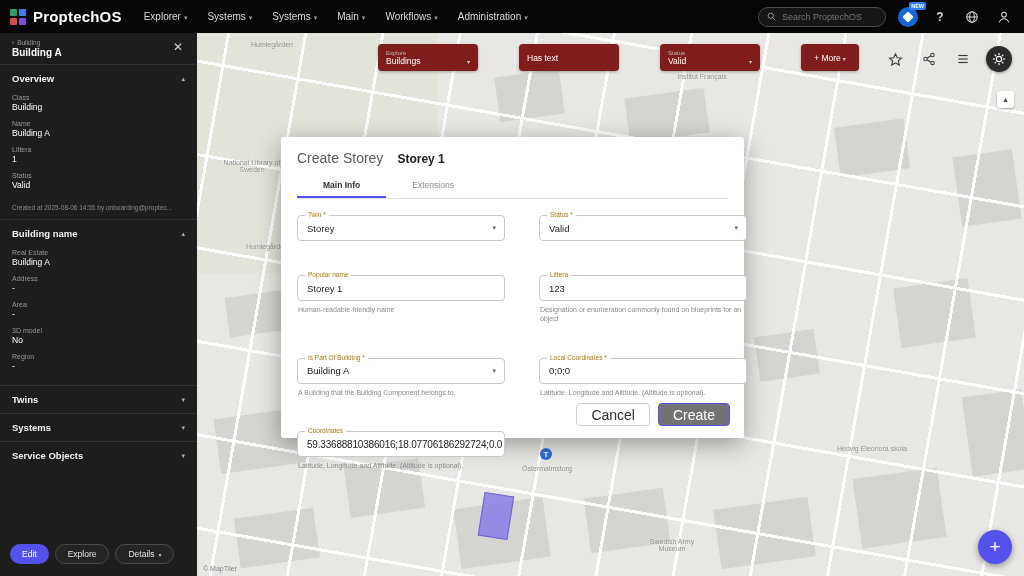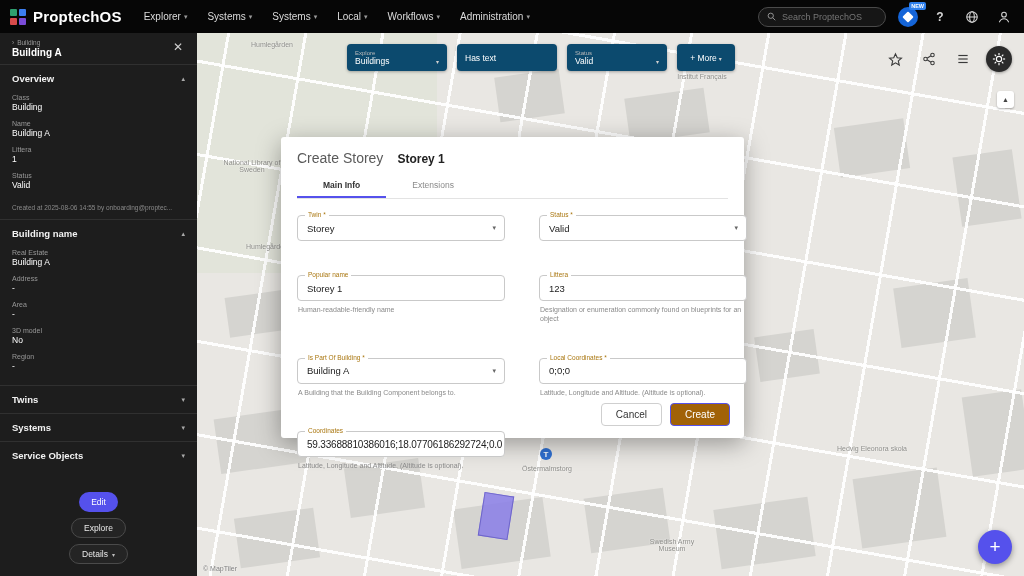--- a/index.html
+++ b/index.html
@@ -10,21 +10,21 @@
   
   .topbar { position:absolute; left:0; top:0; width:1024px; height:33px;
     background:#060606; display:flex; align-items:center; padding:0 10px; z-index:50; }
   .brand { display:flex; align-items:center; gap:7px; margin-right:22px; }
   .brand-logo { width:16px; height:16px; position:relative; }
   .brand-logo span { position:absolute; width:7px; height:7px; border-radius:1px; }
   .bl1{left:0;top:0;background:#2f9e6e;} .bl2{right:0;top:0;background:#3b7ef0;}
   .bl3{left:0;bottom:0;background:#d84b4b;} .bl4{right:0;bottom:0;background:#7a4bd8;}
   .brand-name { color:#fff; font-size:15px; font-weight:bold; letter-spacing:.2px; }
   .menu { display:flex; gap:20px; }
-  .menu-item { color:#dcdcdc; font-size:10px; cursor:pointer; display:flex; align-items:center; gap:3px; }
+  .menu-item { color:#dcdcdc; font-size:10px; cursor:pointer; display:flex; align-items:flex-end; gap:3px; }
   .menu-item .caret { font-size:7px; color:#9a9a9a; }
   .topbar-right { margin-left:auto; display:flex; align-items:center; gap:12px; }
   .search-box { display:flex; align-items:center; gap:6px; width:128px; height:20px;
     border:1px solid #4a4a4a; border-radius:11px; padding:0 8px; background:#161616; }
   .search-box input { background:transparent; border:0; outline:none; color:#cfcfcf;
     font-size:9px; width:100%; font-family:"Liberation Sans",sans-serif; }
   .round-ic { position:relative; width:20px; height:20px; border-radius:50%;
     display:flex; align-items:center; justify-content:center; cursor:pointer; }
   .blue-ic { background:#1565d8; }
   .blue-ic .dia { width:8px; height:8px; background:#fff; transform:rotate(45deg); border-radius:1px; }
@@ -43,21 +43,21 @@
   .sb-sec { display:flex; align-items:center; justify-content:space-between;
     padding:8px 12px; border-top:1px solid #303030; cursor:pointer; }
   .sb-sec-label { font-size:9.5px; font-weight:bold; color:#f2f2f2; }
   .sb-sec .chev { font-size:7px; color:#aaa; }
   .sb-fields { padding:2px 12px 6px; }
   .sb-field { margin-bottom:8px; }
   .sb-flabel { font-size:7px; color:#989898; }
   .sb-fvalue { font-size:8.5px; color:#fff; margin-top:1px; }
   .sb-created { font-size:6.5px; color:#8a8a8a; padding:0 12px 8px;
     white-space:nowrap; overflow:hidden; text-overflow:ellipsis; }
-  .sb-footer { margin-top:auto; display:flex; gap:6px; padding:10px 10px 12px; align-items:center;flex-direction:column; }
+  .sb-footer { margin-top:auto; display:flex; gap:6px; padding:10px 10px 12px; align-items:center; }
   .pill { height:20px; border-radius:11px; font-size:8.5px; display:flex; align-items:center;
     justify-content:center; padding:0 12px; cursor:pointer; }
   .pill-edit { background:#5551ec; color:#fff; }
   .pill-ghost { background:#242424; color:#e8e8e8; border:1px solid #4a4a4a; gap:4px; }
   .pill .caret { font-size:6px; color:#bbb; }
 
   
   .map { position:absolute; left:197px; top:33px; width:827px; height:543px;
     background:#e9e7e3; overflow:hidden; }
   .park { position:absolute; left:-10px; top:-10px; width:250px; height:250px;
@@ -72,23 +72,23 @@
   .sel-poly { position:absolute; width:30px; height:44px; background:#8a7fe8; opacity:.85;
     border:1px solid #5d53c9; transform:rotate(9deg); z-index:3; }
   .metro { position:absolute; width:12px; height:12px; border-radius:50%; background:#2f6fd0;
     color:#fff; font-size:8px; font-weight:bold; display:flex; align-items:center;
     justify-content:center; z-index:3; }
   .attrib { position:absolute; left:6px; bottom:4px; font-size:7px; color:#7e7e7e;
     text-shadow:0 0 2px #fff; z-index:4; }
 
   
   .filterbar { position:absolute; left:150px; top:11px; display:flex; gap:10px; z-index:5; }
-  .chip { background:#0c4a6e; border-radius:4px; min-width:100px; height:27px;
+  .chip { background:#7f1d1d; border-radius:4px; min-width:100px; height:27px;
     padding:3px 8px 2px; color:#fff; cursor:pointer; display:flex; flex-direction:column;
-    justify-content:center; box-shadow:0 1px 3px rgba(0,0,0,.3); }
+    justify-content:center; box-shadow:0 1px 3px rgba(0,0,0,.3);margin-left:31px; }
   .chip-label { font-size:6px; color:#b9b9b9; }
   .chip-vrow { display:flex; align-items:center; justify-content:space-between; gap:10px; }
   .chip-value { font-size:8.5px; color:#fff; }
   .chip .caret { font-size:6px; color:#cfcfcf; }
   .chip-more { justify-content:center; min-width:58px; align-items:center; flex-direction:row; gap:2px; }
   .map-icons { position:absolute; right:12px; top:13px; display:flex; gap:12px;
     align-items:center; z-index:5; }
   .mi { width:22px; height:22px; display:flex; align-items:center; justify-content:center; cursor:pointer; }
   .mi-gear { width:26px; height:26px; border-radius:50%; background:#2b2b2b; box-shadow:0 1px 3px rgba(0,0,0,.35); }
   .up-btn { position:absolute; right:10px; top:58px; width:17px; height:17px; background:#fff;
@@ -111,24 +111,24 @@
     margin-top:16px;gap:34px; }
   .mfield { position:relative; border:1px solid #c9c9c9; border-radius:4px; height:26px;
     display:flex; align-items:center; padding:0 9px; font-size:9.5px; color:#222;
     background:#fff; cursor:pointer; }
   .mlabel { position:absolute; top:-5px; left:7px; background:#fff; padding:0 3px;
     font-size:6.5px; color:#a9760f; }
   .mfield .caret { position:absolute; right:8px; font-size:7px; color:#666; }
   .mhelper { font-size:7px; color:#8a8a8a; margin-top:4px; line-height:1.35; padding:0 1px; }
   .m-coords { font-size:10px; letter-spacing:-.2px; }
   .m-footer { position:absolute; right:14px; bottom:12px; display:flex; gap:8px; }
-  .btn { height:23px; border-radius:4px; font-size:10px; display:flex; align-items:center;
+  .btn { height:23px; border-radius:4px; font-size:14px; display:flex; align-items:center;
     justify-content:center; padding:0 14px; cursor:pointer; }
   .btn-cancel { background:#fff; border:1px solid #cfcfcf; color:#333; }
-  .btn-create { background:#a16207; color:#fff; border:1px solid #5551ec; }
+  .btn-create { background:#737373; color:#fff; border:1px solid #5551ec; }
   svg { display:block; }
 </style>
 </head>
 <body>
 
 <div class="app">
 
   <div class="topbar">
     <div class="brand">
       <div class="brand-logo">
@@ -146,21 +146,21 @@
         </span>
       <span class="menu-item">
           <span>Systems</span>
           <span class="caret">▾</span>
         </span>
       <span class="menu-item">
           <span>Systems</span>
           <span class="caret">▾</span>
         </span>
       <span class="menu-item">
-          <span>Local</span>
+          <span>Main</span>
           <span class="caret">▾</span>
         </span>
       <span class="menu-item">
           <span>Workflows</span>
           <span class="caret">▾</span>
         </span>
       <span class="menu-item">
           <span>Administration</span>
           <span class="caret">▾</span>
         </span>

